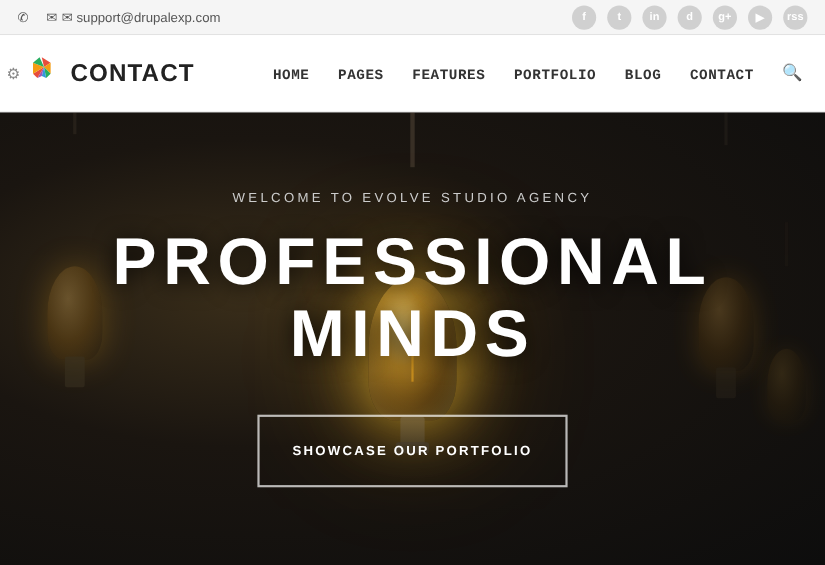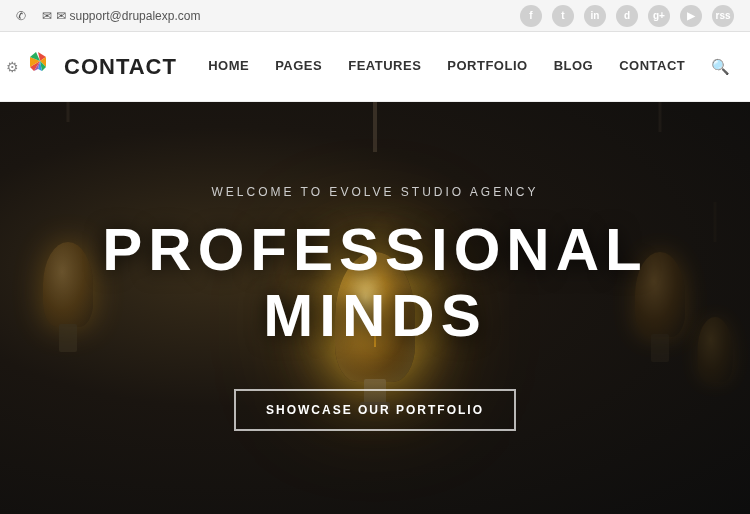--- a/index.html
+++ b/index.html
@@ -44,21 +44,21 @@
     .navbar-left { display: flex; align-items: center; gap: 8px; }
     .logo-star {
       width: 36px; height: 36px;
     }
     .logo-text {
       font-size: 22px;
       font-weight: 700;
       color: #222;
       letter-spacing: 1px;
     }
-    .navbar-right { display: flex; align-items: flex-start; gap: 26px; }
+    .navbar-right { display: flex; align-items: flex-end; gap: 26px; font-family: Liberation Mono, monospace; }
     .nav-item {
       font-size: 13px;
       font-weight: 600;
       color: #333;
       letter-spacing: 0.5px;
       cursor: pointer;
       text-transform: uppercase;
     }
     .nav-search {
       font-size: 15px;
@@ -153,21 +153,21 @@
       text-transform: uppercase;
       color: #fff;
       text-shadow: 0 2px 20px rgba(0,0,0,0.8);
       margin-bottom: 40px;
       line-height: 1.1;
     }
     .hero-btn {
       display: inline-block;
       border: 2px solid rgba(255,255,255,0.7);
       color: #fff;
-      padding: 12px 30px;
+      padding: 24px 30px;
       font-size: 12px;
       letter-spacing: 2px;
       font-weight: 600;
       text-transform: uppercase;
       cursor: pointer;
       background: transparent;
       transition: background 0.2s;
     }
   </style>
 </head>

